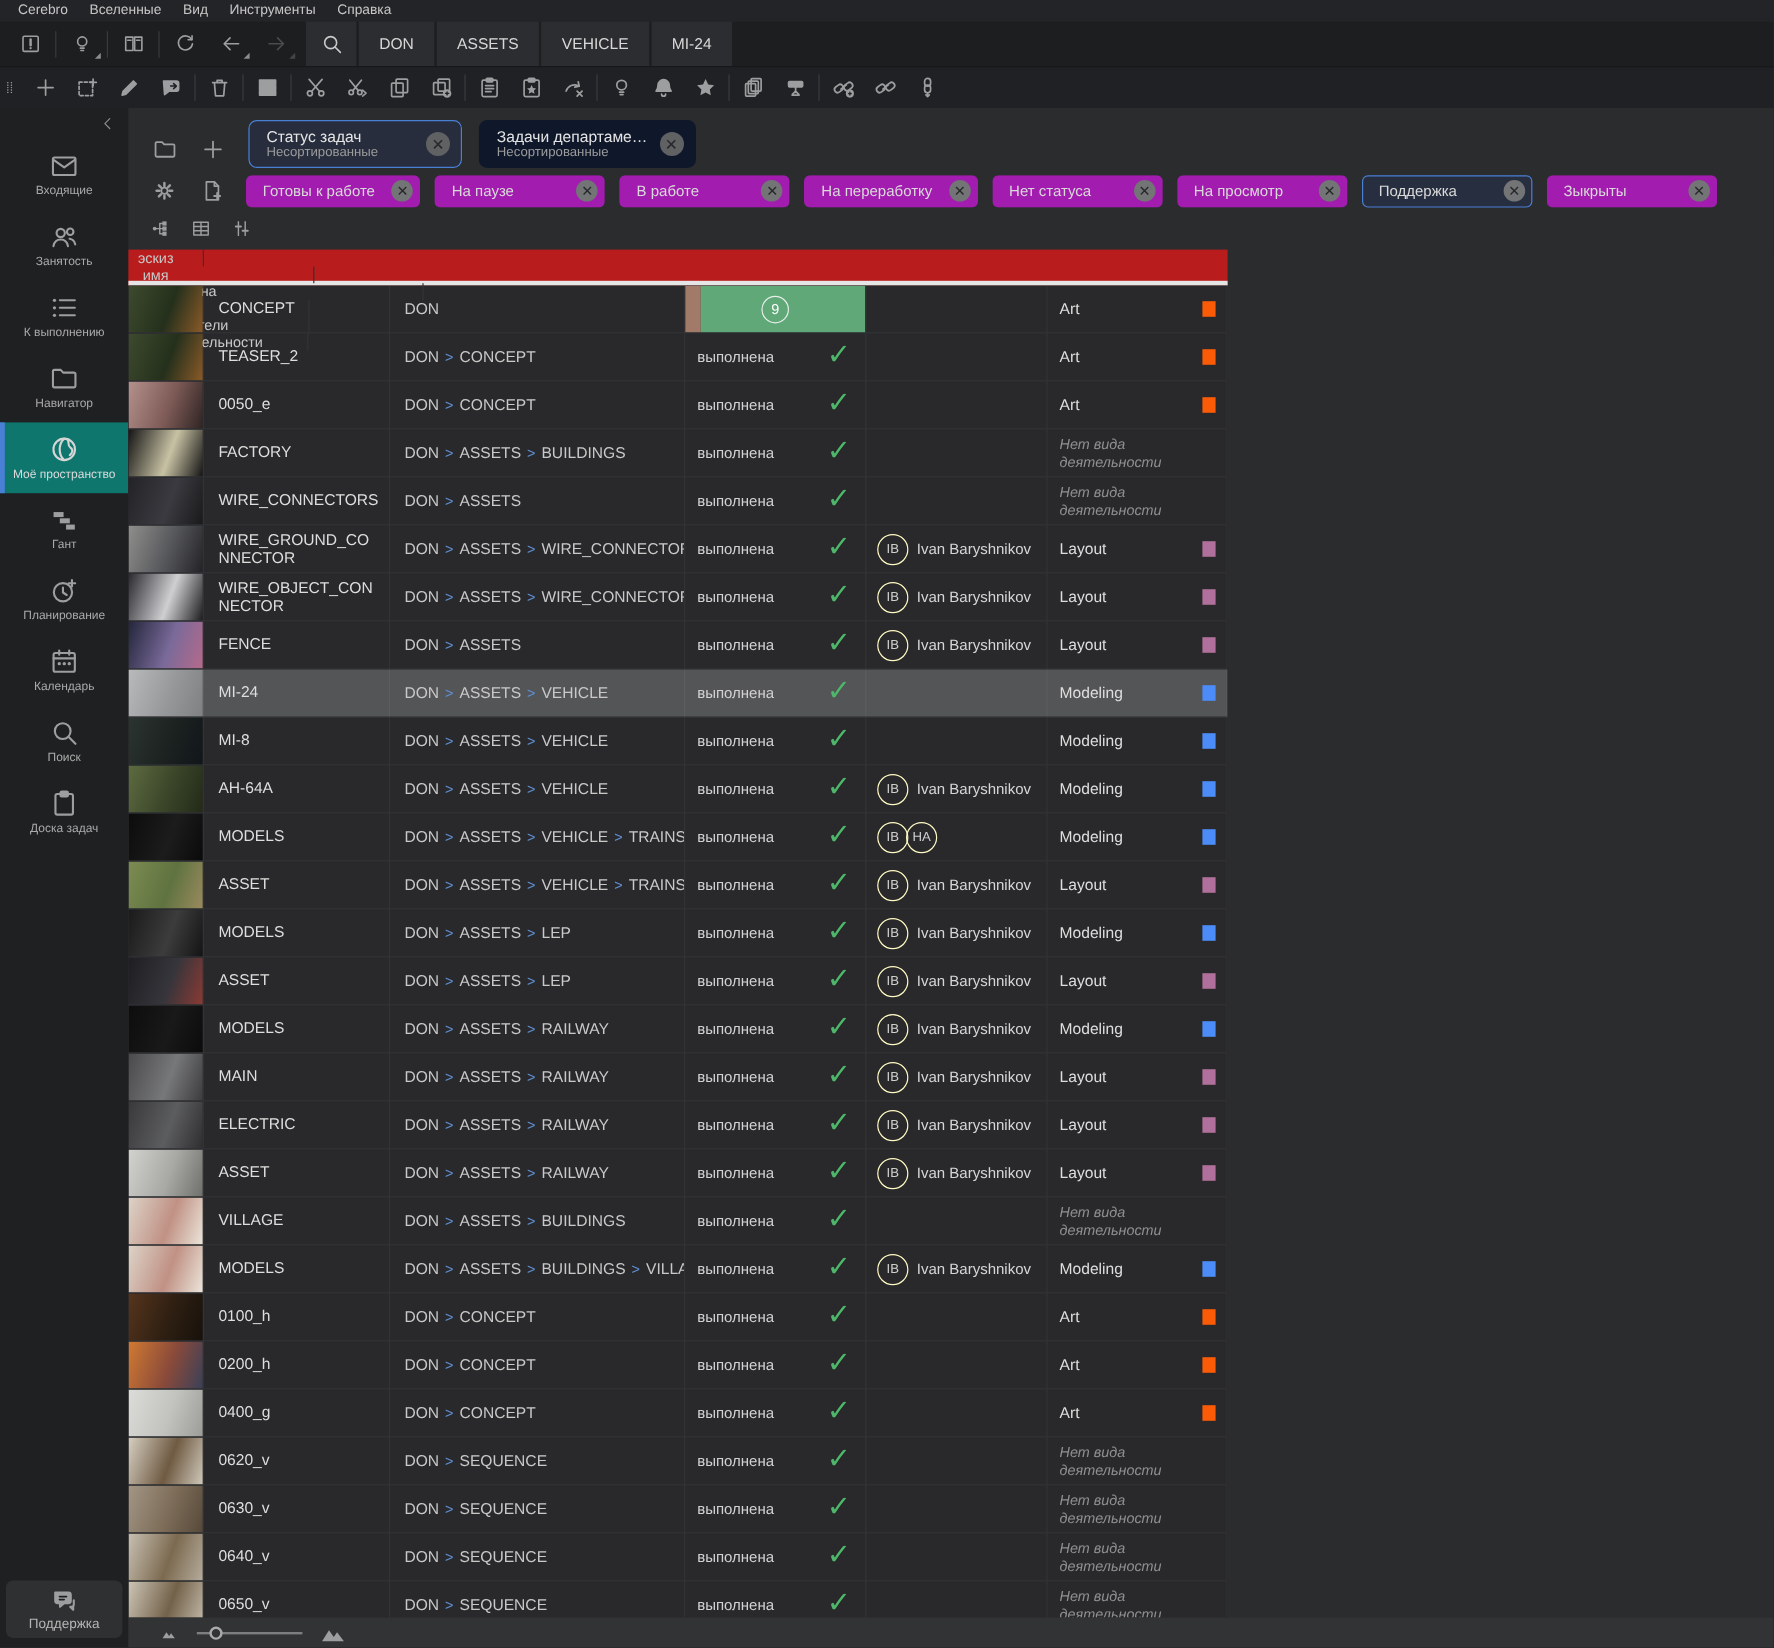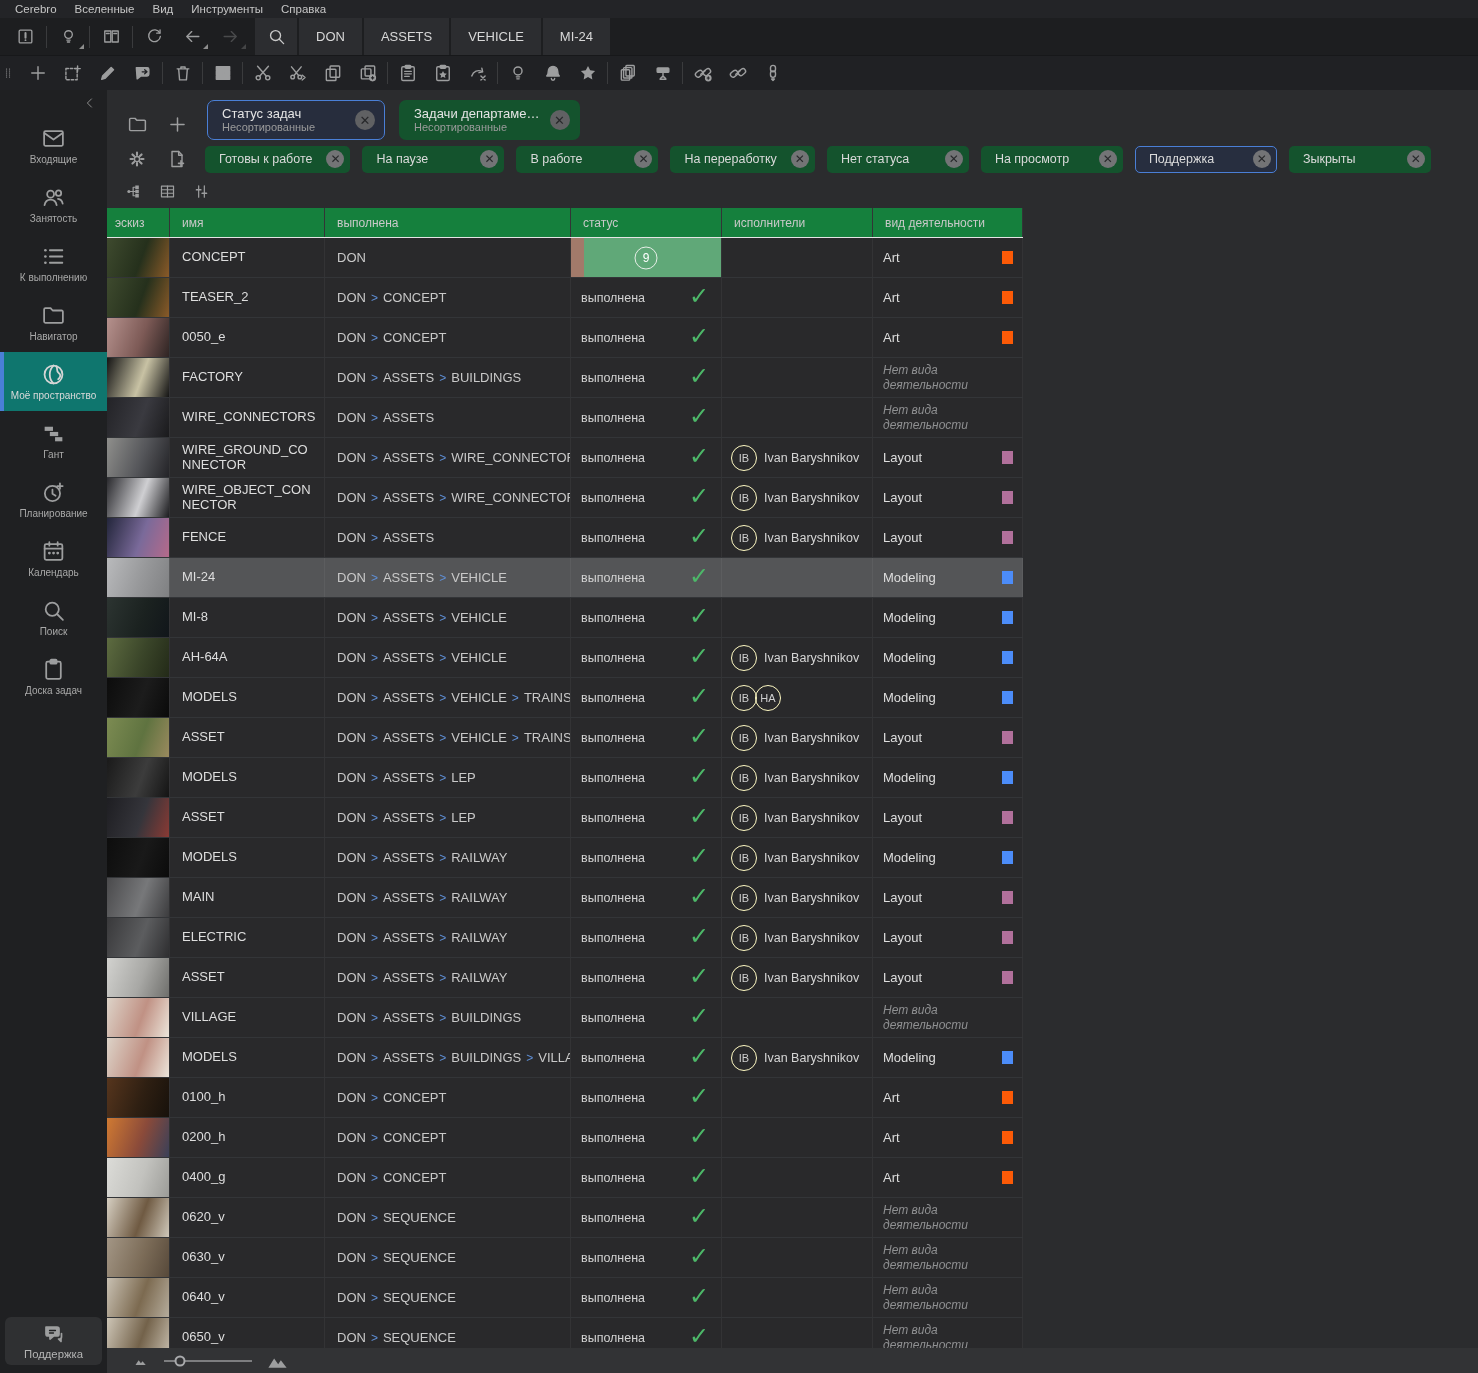--- a/index.html
+++ b/index.html
@@ -44,42 +44,42 @@
   .support { position:absolute; left:5px; right:5px; bottom:8px; height:48px; background:#2f3032; border-radius:6px; display:flex; flex-direction:column; align-items:center; justify-content:center; gap:2px;text-align:center; }
   .support .icon { width:24px; height:24px; }
   .support .lbl { font-size:11.3px; color:#b5b5b5; }
 
   .content { flex:1; display:flex; flex-direction:column; background:#2b2c2e; position:relative; }
 
   
   .tabbar { height:50px; display:flex; align-items:flex-end; padding-left:14px; gap:8px; }
   .tabbar .tool { width:32px; height:32px; display:flex; align-items:center; justify-content:center; }
   .tabbar .tool .icon { width:21px; height:21px; }
-  .tab { min-width:178px; height:40px; border-radius:7px; background:#14532d; display:flex; align-items:center; justify-content:space-between; padding:0 9px 0 14px; gap:10px; margin-left:6px; border:1px solid transparent; }
+  .tab { min-width:178px; height:40px; border-radius:7px; background:#0f172a; display:flex; align-items:center; justify-content:space-between; padding:0 9px 0 14px; gap:10px; margin-left:6px; border:1px solid transparent; }
   .tab.active { background:#272d3d; border-color:#4a7fd6; }
   .tab-t { display:flex; flex-direction:column; line-height:1.2; }
   .tab-title { font-size:13px; color:#e4e4e4; }
   .tab-sub { font-size:11px; color:#9b9b9b; }
   .xcircle { width:20px; height:20px; border-radius:50%; background:#606163; color:#27282a; font-size:13px; font-weight:bold; display:flex; align-items:center; justify-content:center; line-height:1; flex:none; }
 
   
   .filterbar { height:38px; display:flex; align-items:center; padding-left:14px; gap:8px; }
   .filterbar .tool { width:32px; height:30px; display:flex; align-items:center; justify-content:center; }
   .filterbar .tool .icon { width:20px; height:20px; }
-  .chip { min-width:142px; height:27px; border-radius:5px; background:#14532d; display:flex; align-items:center; justify-content:space-between; gap:14px; padding:0 5px 0 13px; font-size:12.5px; color:#dadada; margin-left:4px; border:1px solid transparent; }
+  .chip { min-width:142px; height:27px; border-radius:5px; background:#a21caf; display:flex; align-items:center; justify-content:space-between; gap:14px; padding:0 5px 0 13px; font-size:12.5px; color:#dadada; margin-left:4px; border:1px solid transparent; }
   .chip.active { background:#272e3f; border-color:#4a7fd6; }
   .chip .xcircle { width:18px; height:18px; font-size:12px; background:#737476; }
 
   
   .viewbar { height:30px; display:flex; align-items:center; padding-left:18px; gap:17px; }
   .viewbar .tool .icon { width:17px; height:17px; }
 
   
   .table { width:916px; }
-  .thead { display:flex; height:30px; background:#15803d; border-bottom:1px solid #e5e5e5; }
+  .thead { display:flex; height:30px; background:#b91c1c; border-bottom:4px solid #e5e5e5;flex-direction:column; }
   .th { font-size:12px; color:#c9c9c9; display:flex; align-items:center; padding-left:12px; border-right:1px solid #333436; }
   .rows { height:1110px; overflow:hidden; background:#29292b; }
   .row { display:flex; height:40px; background:#29292b; border-bottom:1px solid #333538; }
   .row.selected { background:#545557; }
   .cell { display:flex; align-items:center; border-right:1px solid rgba(255,255,255,0.05); overflow:hidden; }
   .c-thumb { width:63px; flex:none; }
   .thumb { width:100%; height:100%; }
   .c-name { width:155px; flex:none; padding:0 8px 0 12px; font-size:13px; color:#dedede; line-height:1.15; word-break:break-word; }
   .c-parent { width:246px; flex:none; padding:0 8px 0 12px; font-size:13px; color:#c9c9c9; white-space:nowrap; }
   .c-parent .sep { color:#5f8fd6; margin:0 5px; font-size:12px; }

